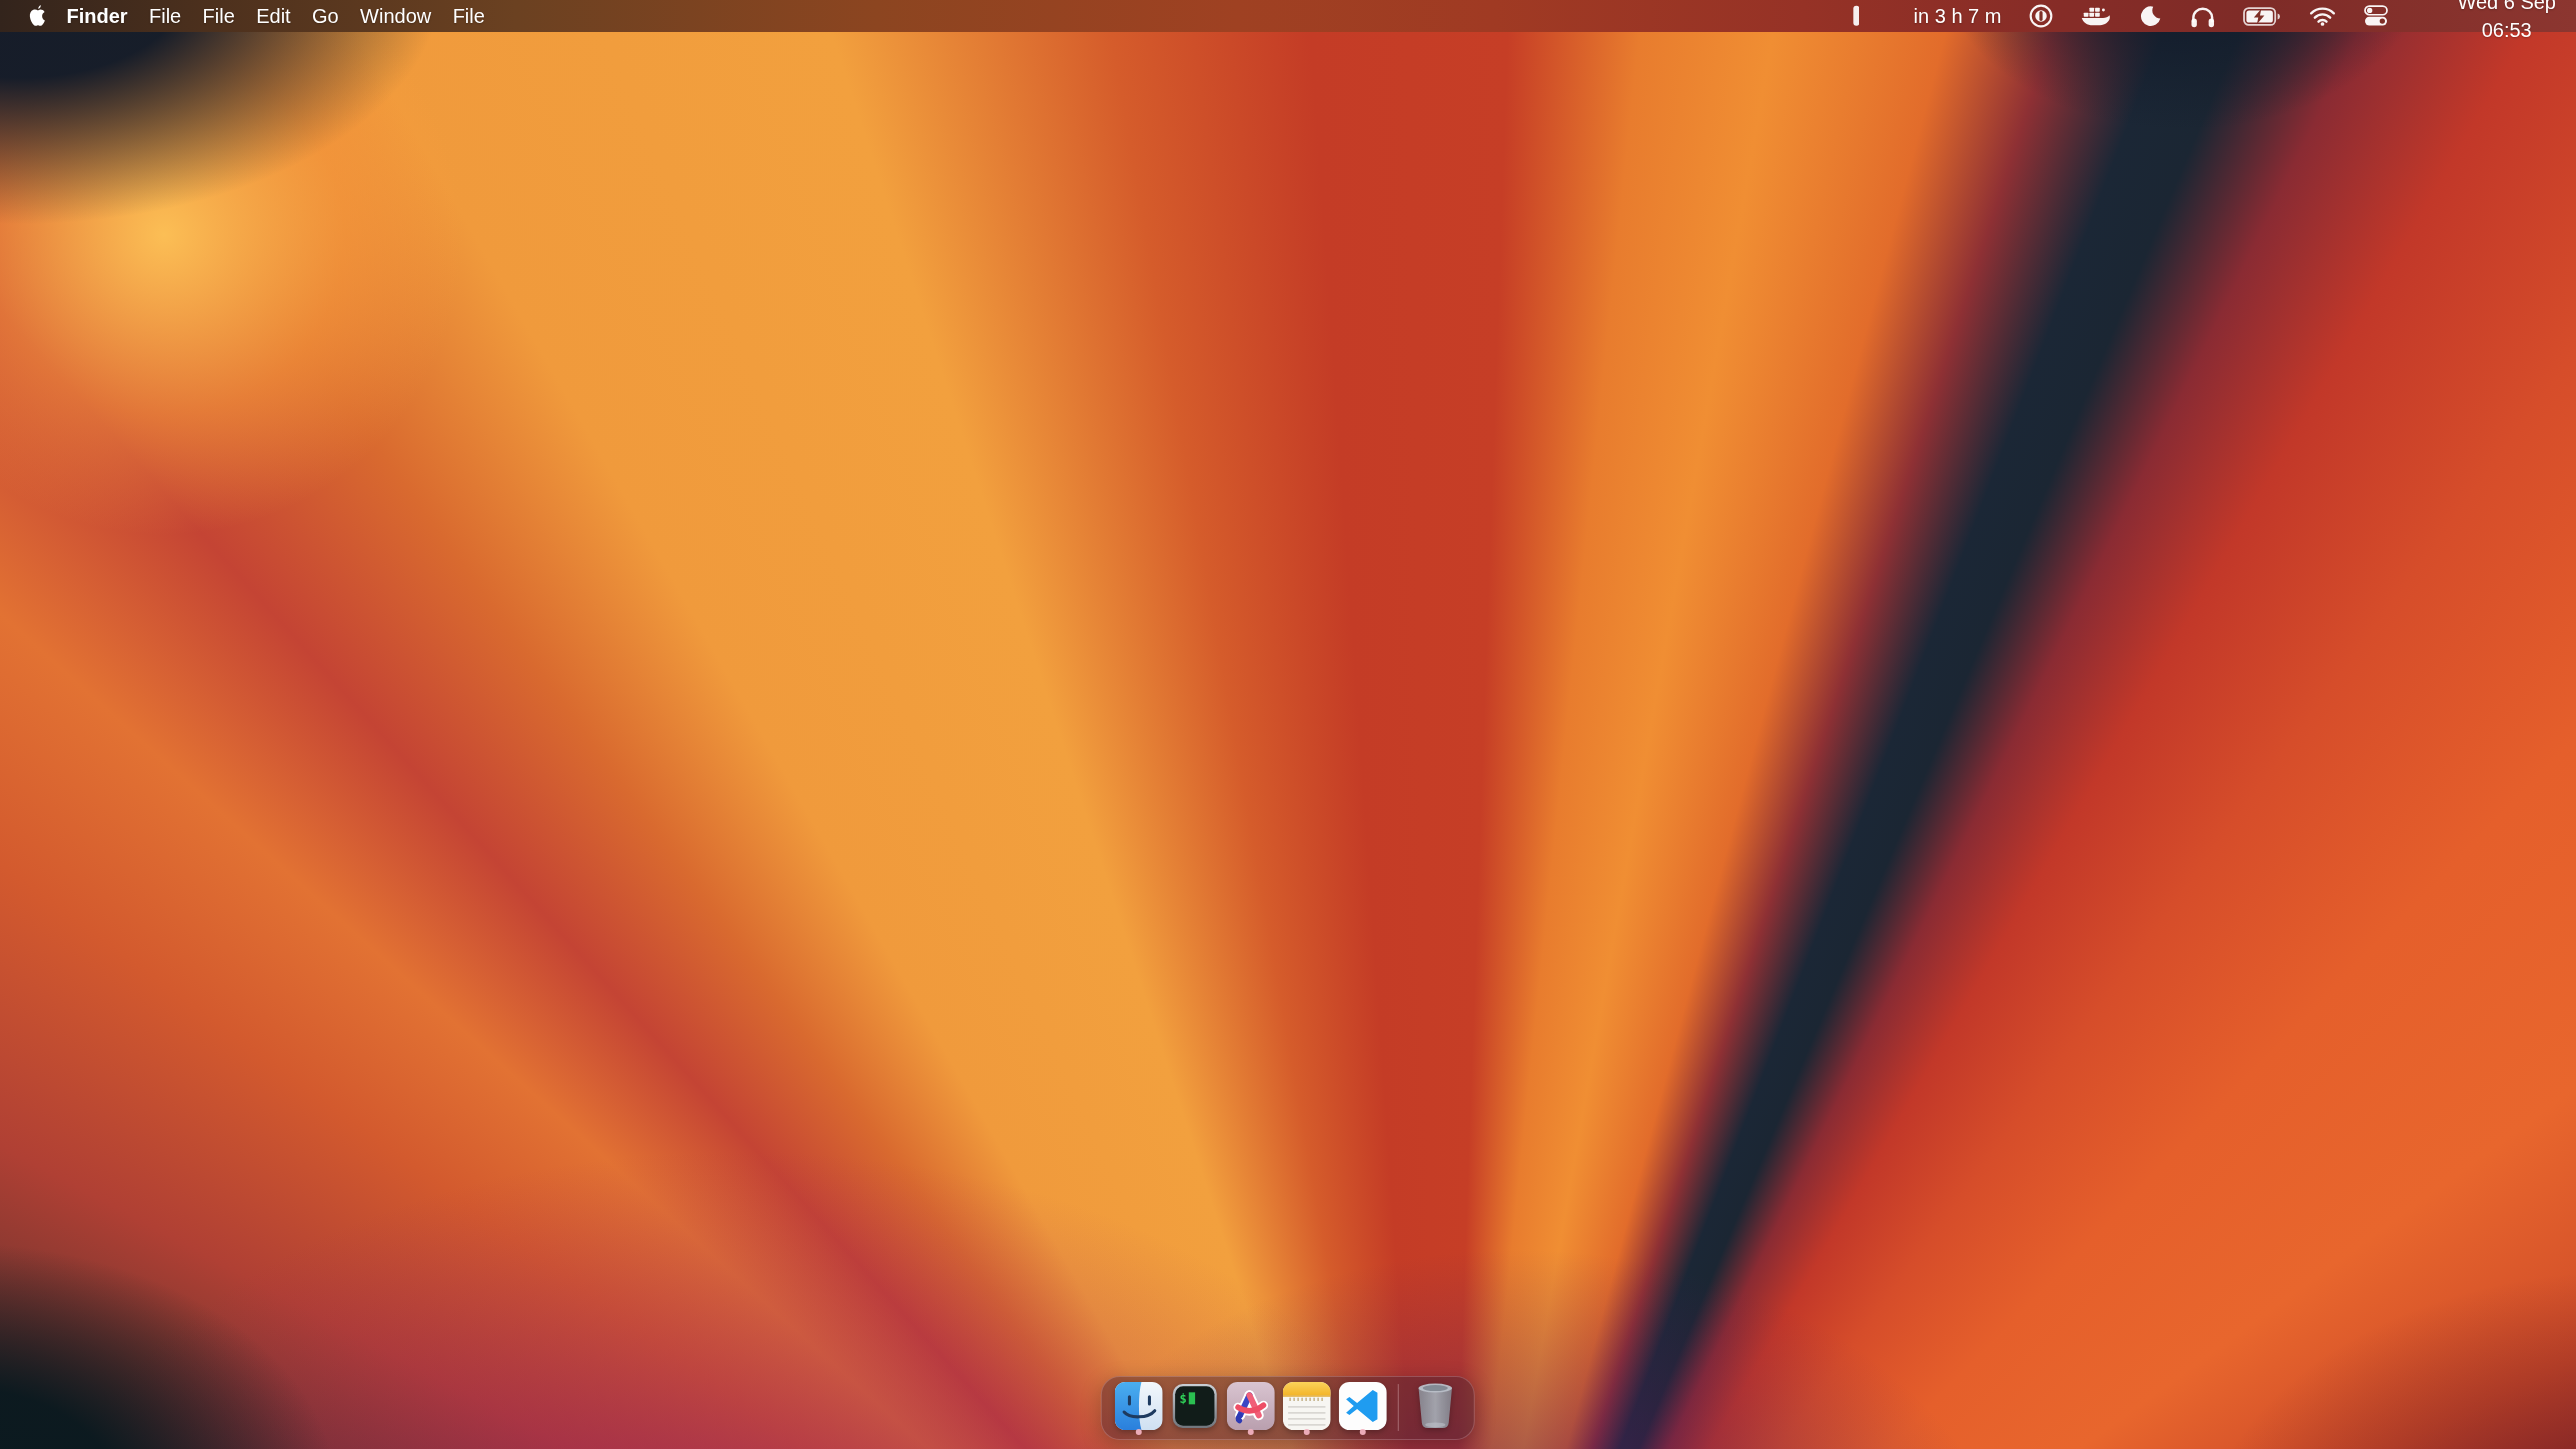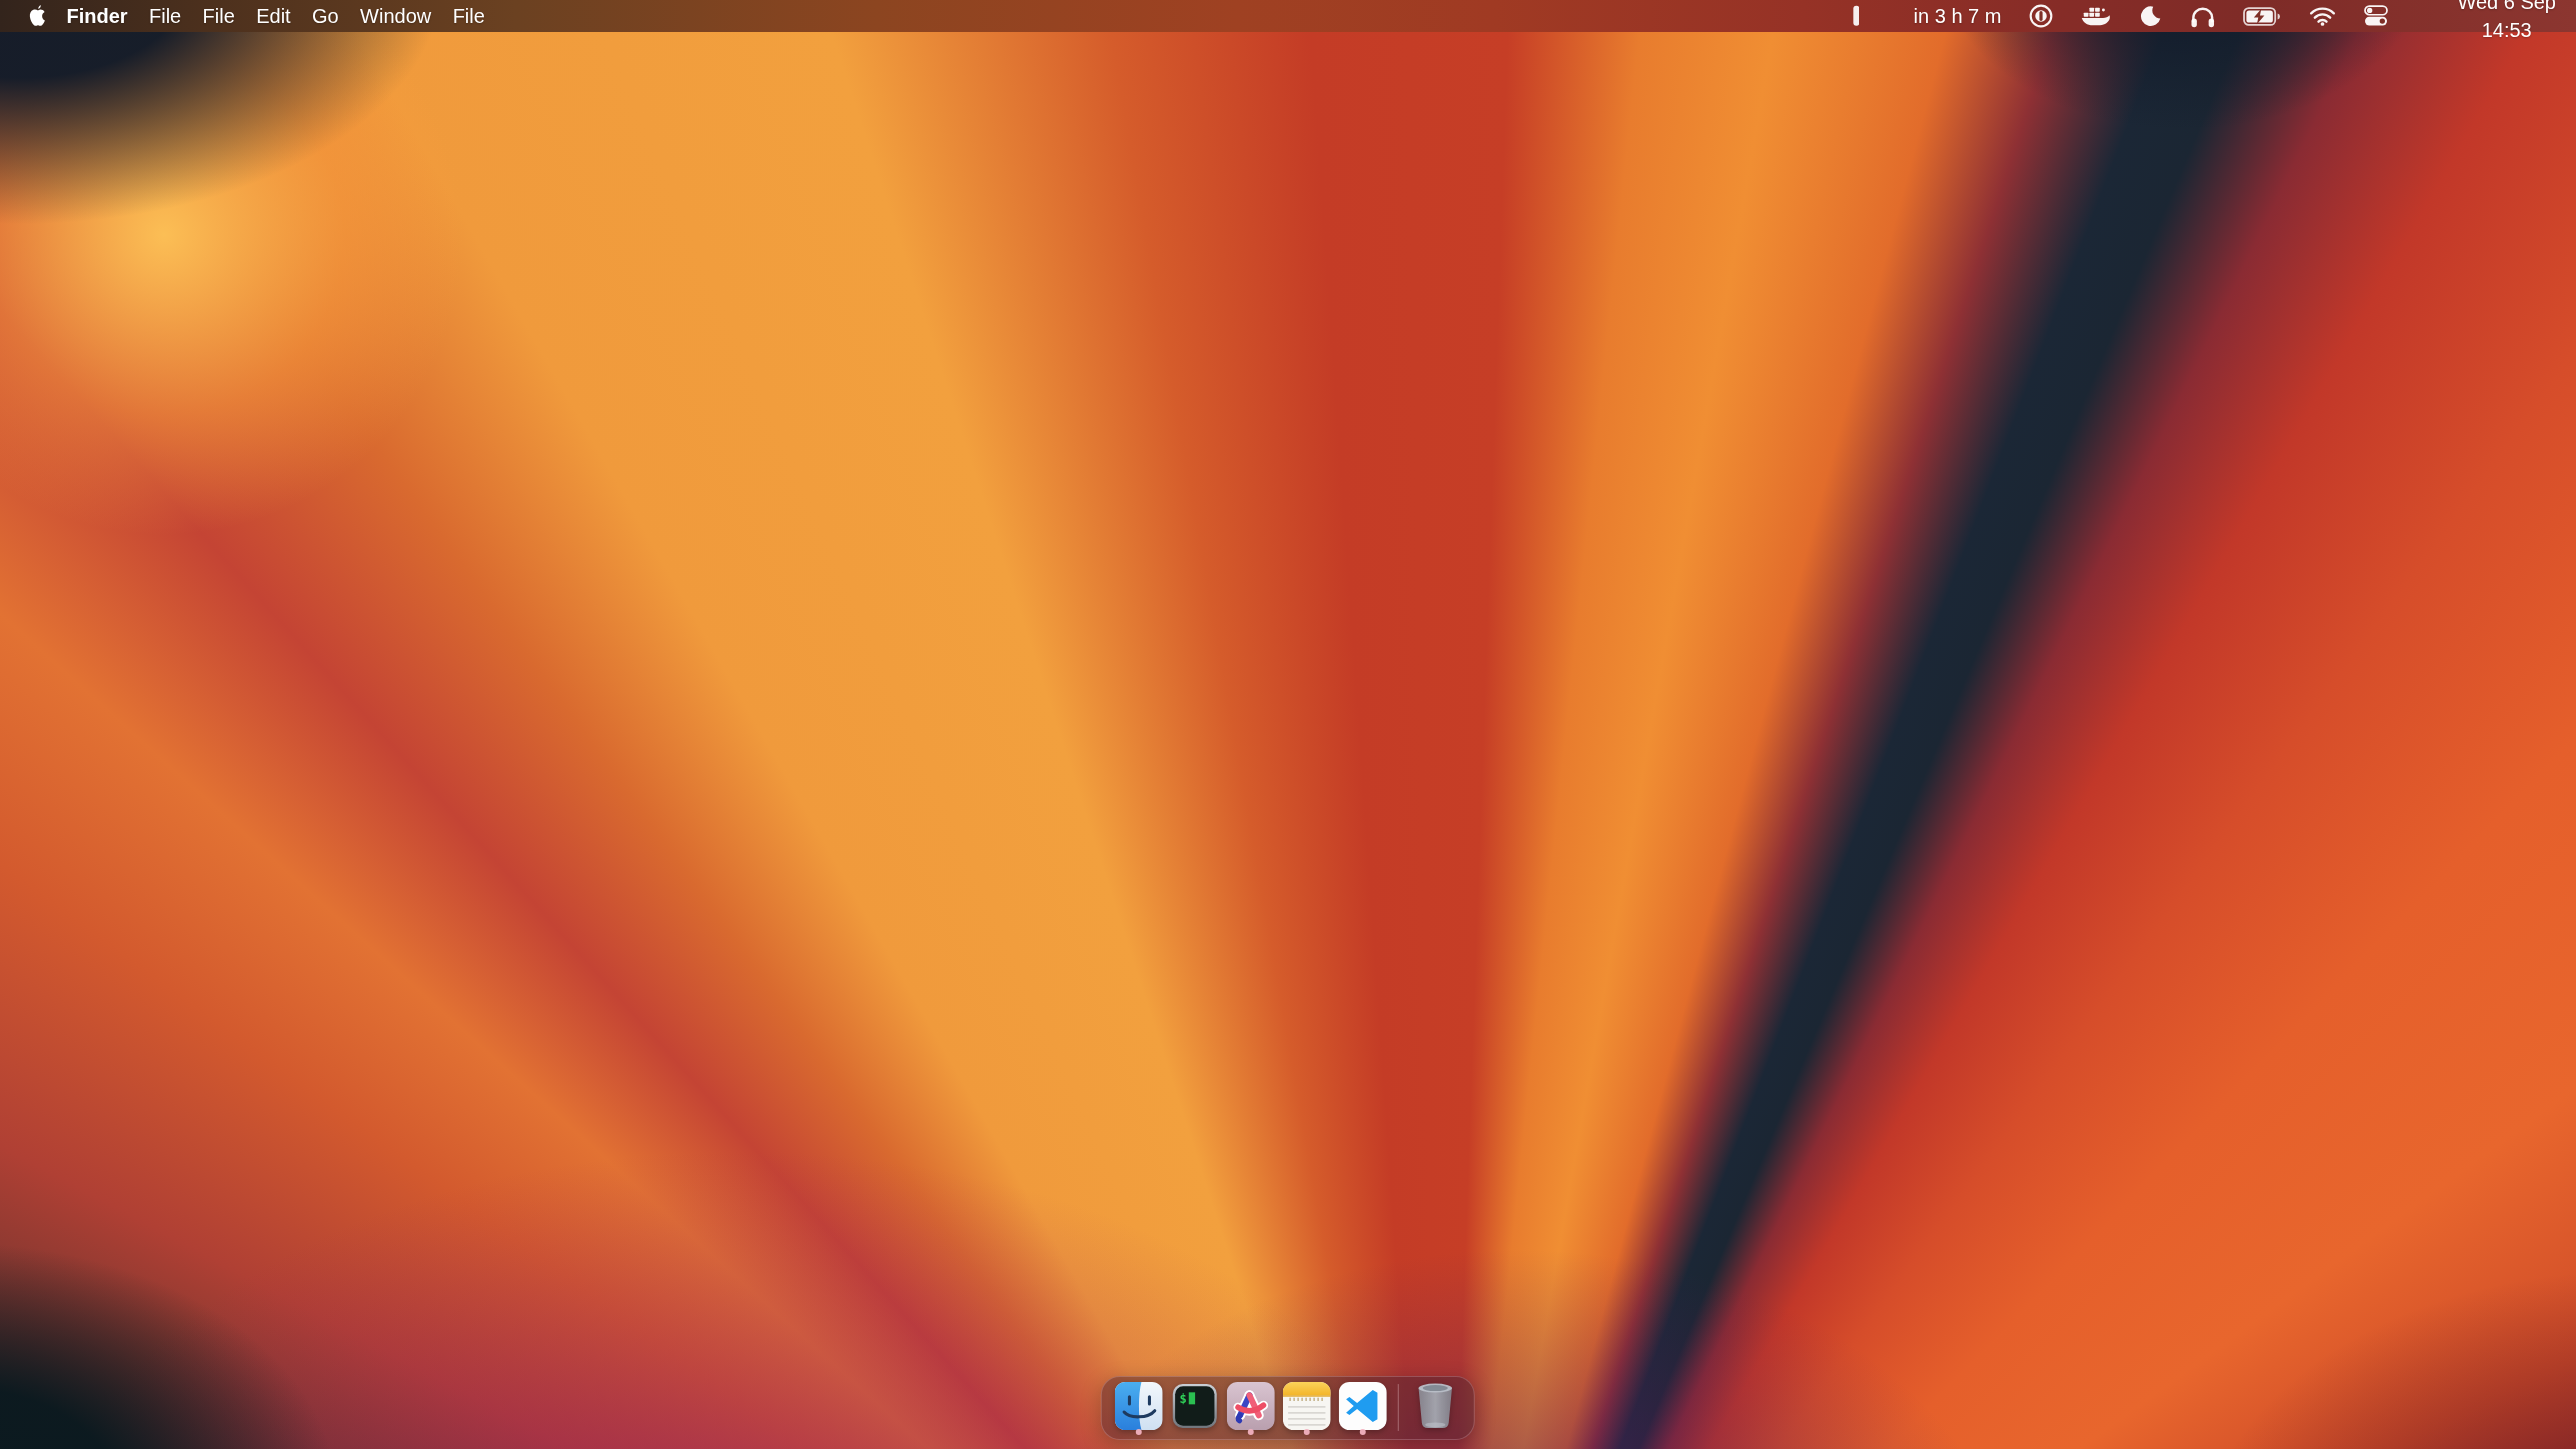--- a/index.html
+++ b/index.html
@@ -155,21 +155,21 @@
       <svg width="24" height="21.5" viewBox="0 0 36 32">
         <rect x="1.5" y="1.5" width="33" height="13" rx="6.5" fill="none" stroke="#ffffff" stroke-width="2.6" opacity="0.95"></rect>
         <circle cx="8.5" cy="8" r="4" fill="#ffffff" opacity="0.95"></circle>
         <rect x="1.5" y="17.5" width="33" height="13" rx="6.5" fill="#ffffff" opacity="0.95"></rect>
         <circle cx="27.5" cy="24" r="4" fill="#7e2f27"></circle>
       </svg>
     </span>
 
     <span class="clock">
       <span class="status-text">Wed 6 Sep</span>
-      <span class="status-text">14:53</span>
+      <span class="status-text">06:53</span>
     </span>
   </div>
 </div>
 
 <div class="dock">
 
   <div class="dock-app">
     <svg class="tile" viewBox="0 0 72 72">
       <defs>
         <clipPath id="fclip">

